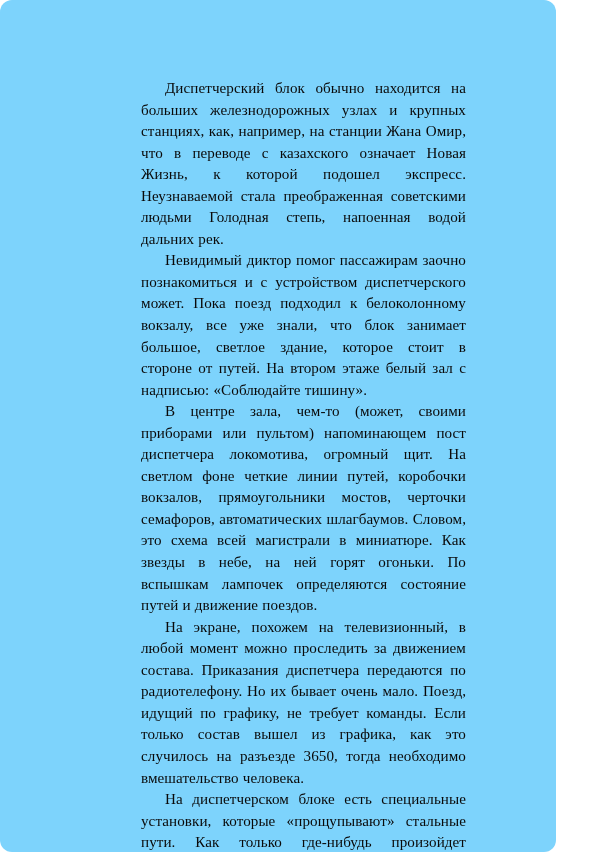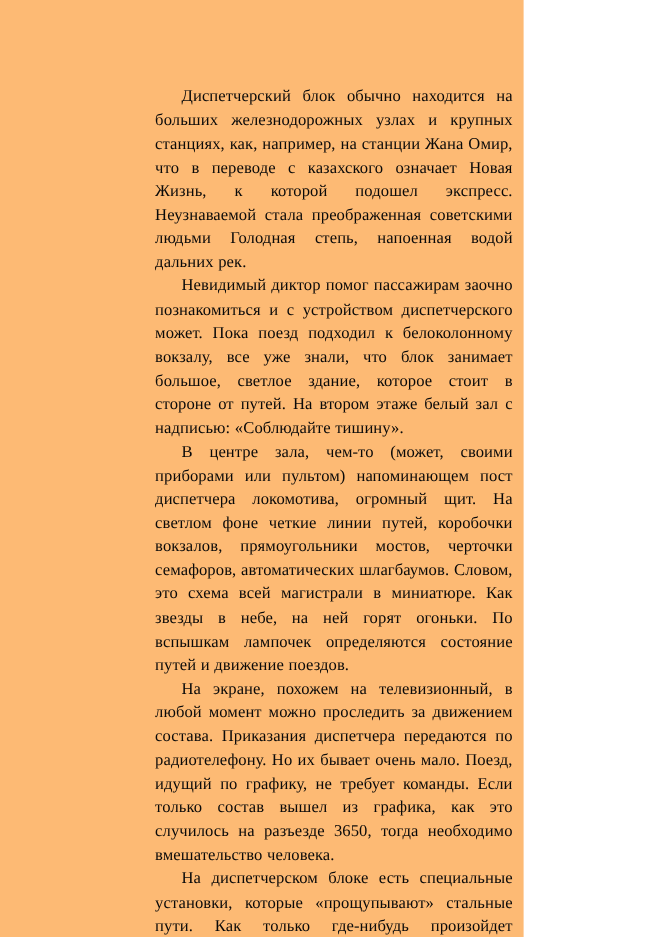--- a/index.html
+++ b/index.html
@@ -6,25 +6,26 @@
     margin: 0;
     padding: 0;
     background: #ffffff;
   }
   body {
     font-family: "Liberation Serif", "DejaVu Serif", serif;
     color: #000000;
   }
   .page {
     position: relative;
-    width: 476px;
+    width: 556px;
     height: 852px;
-    background: #fdba74;
+    background: #7dd3fc;
     overflow: hidden;
     box-sizing: border-box;
+    border-radius: 12px;
   }
   .text-column {
     position: absolute;
     left: 141px;
     top: 78px;
     width: 325px;
   }
   .para {
     margin: 0;
     font-size: 15.1px;

